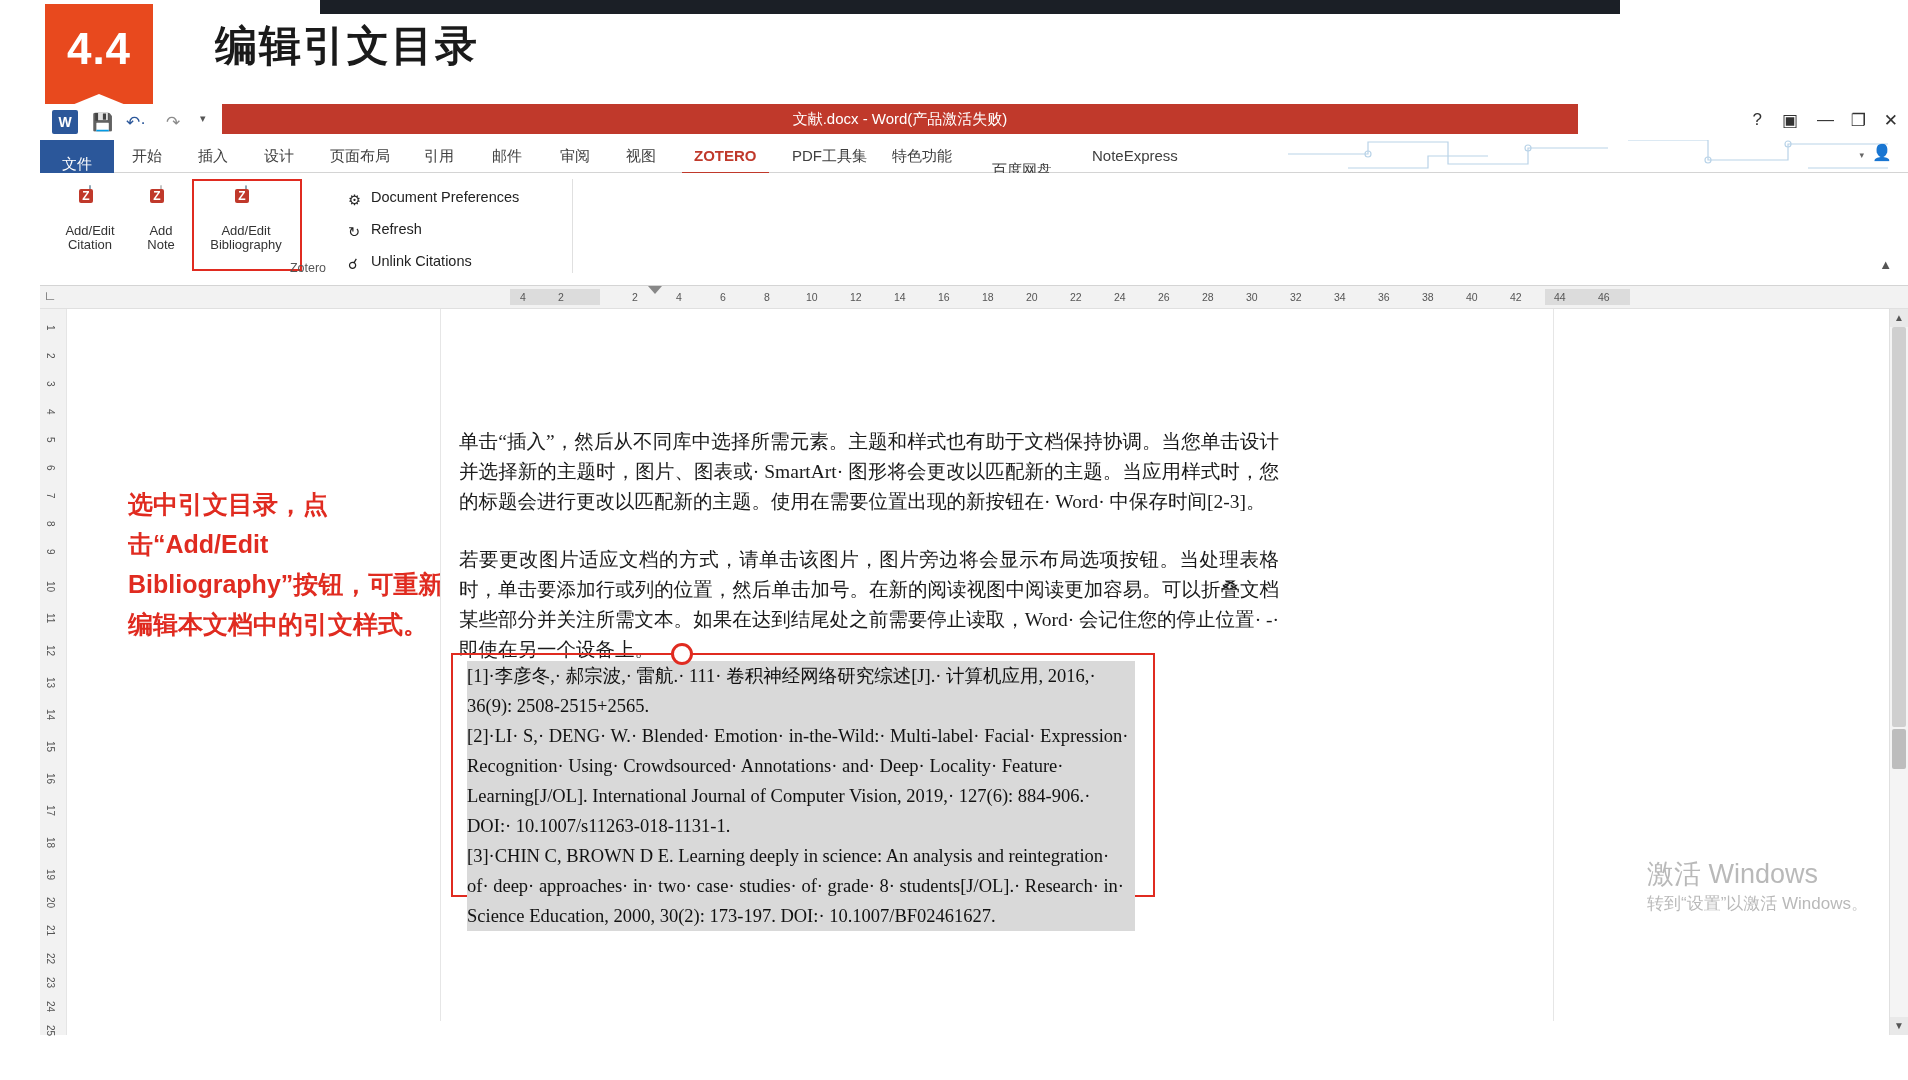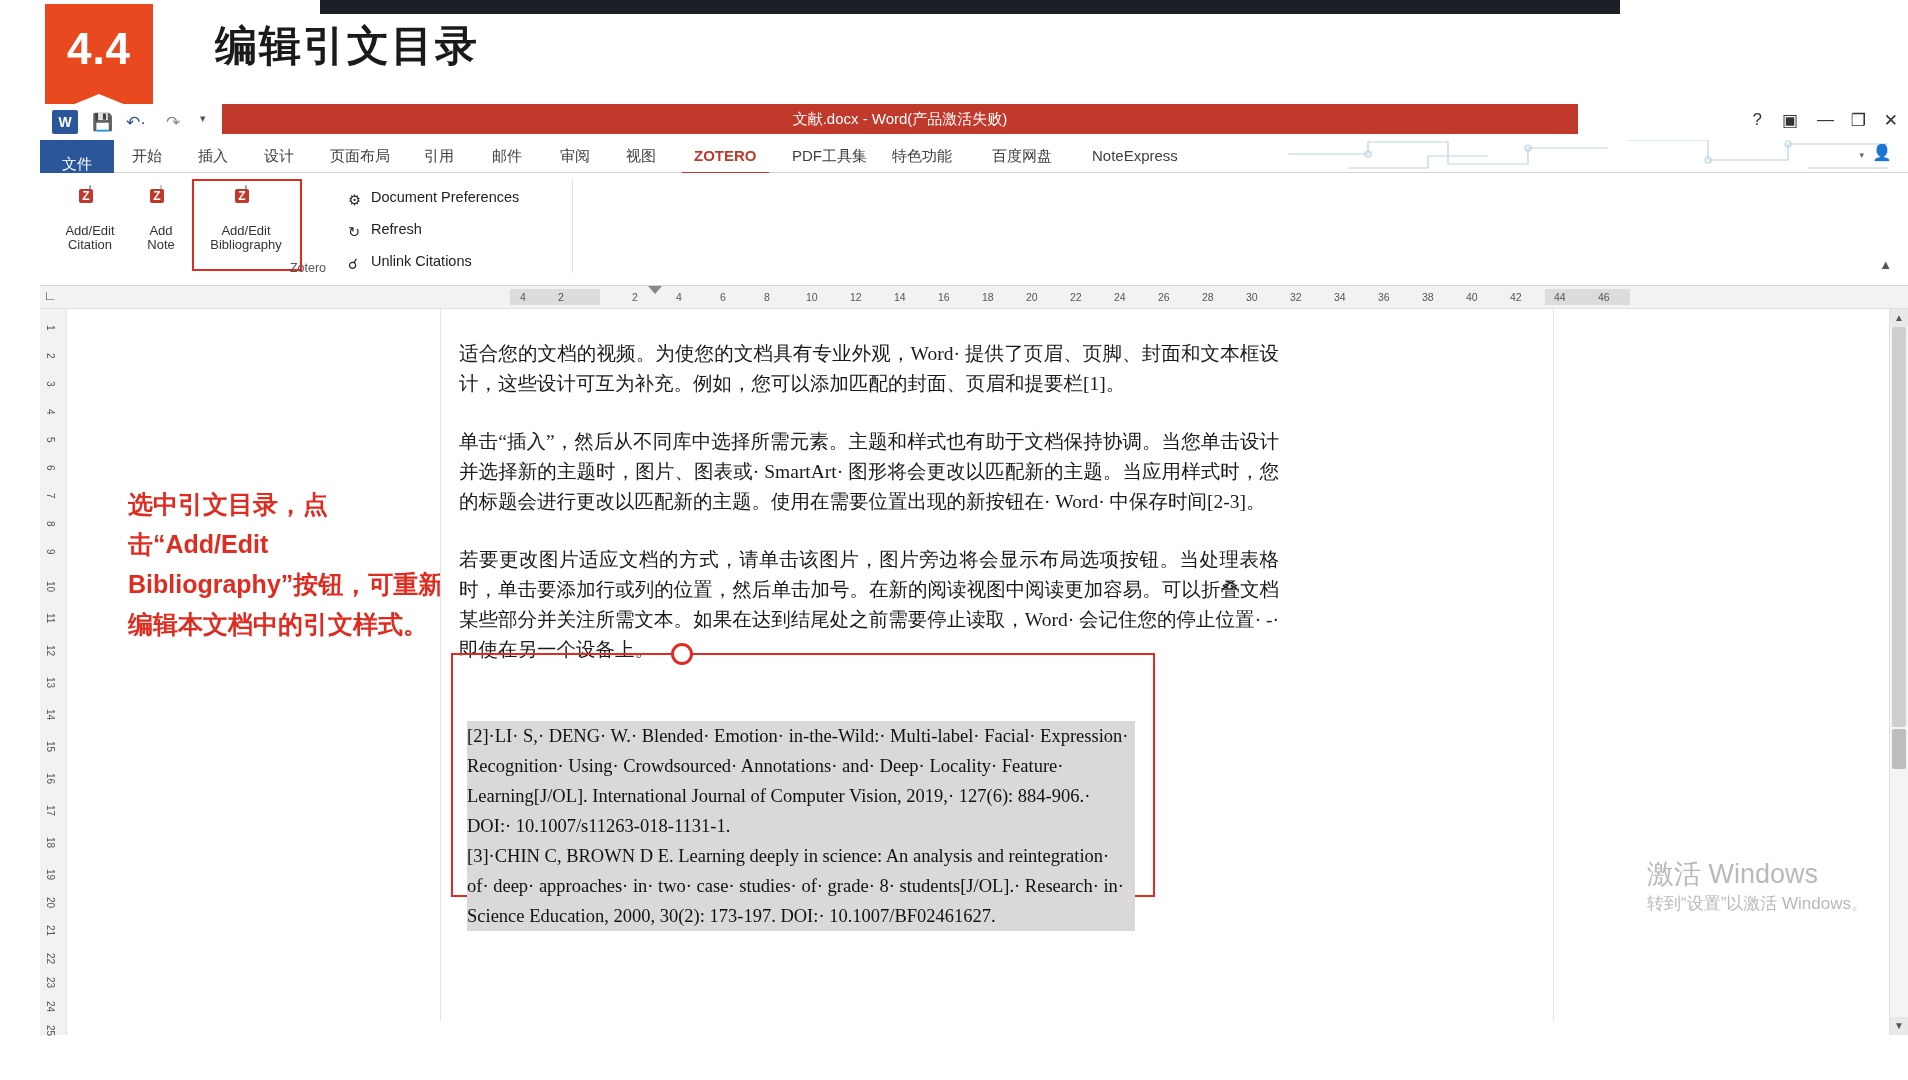--- a/index.html
+++ b/index.html
@@ -216,21 +216,21 @@
     <div class="tab" style="left:146px;">插入</div>
     <div class="tab" style="left:212px;">设计</div>
     <div class="tab" style="left:278px;">页面布局</div>
     <div class="tab" style="left:372px;">引用</div>
     <div class="tab" style="left:440px;">邮件</div>
     <div class="tab" style="left:508px;">审阅</div>
     <div class="tab" style="left:574px;">视图</div>
     <div class="tab active" style="left:642px;">ZOTERO</div>
     <div class="tab" style="left:740px;">PDF工具集</div>
     <div class="tab" style="left:840px;">特色功能</div>
-    <div class="tab" style="left:940px;">百度网盘</div>
+    <div class="tab" style="left:940px;margin-top:14px;">百度网盘</div>
     <div class="tab" style="left:1040px;">NoteExpress</div>
     <div class="signin-caret">▾</div>
     <div class="signin">👤</div>
   </div>
 
   <div class="ribbon">
     <div class="rb-group" style="left:8px;width:480px;">
 
       <div class="rb-btn" style="left:6px;top:6px;">
         <span class="rb-ic"><span class="zicon"></span></span>
@@ -329,25 +329,25 @@
       <span style="top:668px;">23</span>
       <span style="top:692px;">24</span>
       <span style="top:716px;">25</span>
     </div>
 
     <div class="page-sep"></div>
 
     <div class="annot">选中引文目录，点击“Add/Edit Bibliography”按钮，可重新编辑本文档中的引文样式。</div>
 
     <div class="page">
-      <div class="para" style="left:18px;top:30px;width:820px;">适合您的文档的视频。为使您的文档具有专业外观，Word· 提供了页眉、页脚、封面和文本框设计，这些设计可互为补充。例如，您可以添加匹配的封面、页眉和提要栏[1]。</div>
       <div class="para" style="left:18px;top:118px;width:820px;">单击“插入”，然后从不同库中选择所需元素。主题和样式也有助于文档保持协调。当您单击设计并选择新的主题时，图片、图表或· SmartArt· 图形将会更改以匹配新的主题。当应用样式时，您的标题会进行更改以匹配新的主题。使用在需要位置出现的新按钮在· Word· 中保存时间[2-3]。</div>
       <div class="para" style="left:18px;top:236px;width:820px;">若要更改图片适应文档的方式，请单击该图片，图片旁边将会显示布局选项按钮。当处理表格时，单击要添加行或列的位置，然后单击加号。在新的阅读视图中阅读更加容易。可以折叠文档某些部分并关注所需文本。如果在达到结尾处之前需要停止读取，Word· 会记住您的停止位置· -· 即使在另一个设备上。</div>
 
       <div class="bib-box" style="left:10px;top:344px;width:700px;height:240px;"></div>
+      <div class="bib" style="left:26px;top:352px;width:668px;">[1]·李彦冬,· 郝宗波,· 雷航.· 111· 卷积神经网络研究综述[J].· 计算机应用, 2016,· 36(9): 2508-2515+2565.</div>
       <div class="bib" style="left:26px;top:412px;width:668px;">[2]·LI· S,· DENG· W.· Blended· Emotion· in-the-Wild:· Multi-label· Facial· Expression· Recognition· Using· Crowdsourced· Annotations· and· Deep· Locality· Feature· Learning[J/OL]. International Journal of Computer Vision, 2019,· 127(6): 884-906.· DOI:· 10.1007/s11263-018-1131-1.</div>
       <div class="bib" style="left:26px;top:532px;width:668px;">[3]·CHIN C, BROWN D E. Learning deeply in science: An analysis and reintegration· of· deep· approaches· in· two· case· studies· of· grade· 8· students[J/OL].· Research· in· Science Education, 2000, 30(2): 173-197. DOI:· 10.1007/BF02461627.</div>
       <div class="cursor-dot" style="left:230px;top:334px;"></div>
     </div>
 
     <div class="wm">
       <div class="l1">激活 Windows</div>
       <div class="l2">转到“设置”以激活 Windows。</div>
     </div>
 

